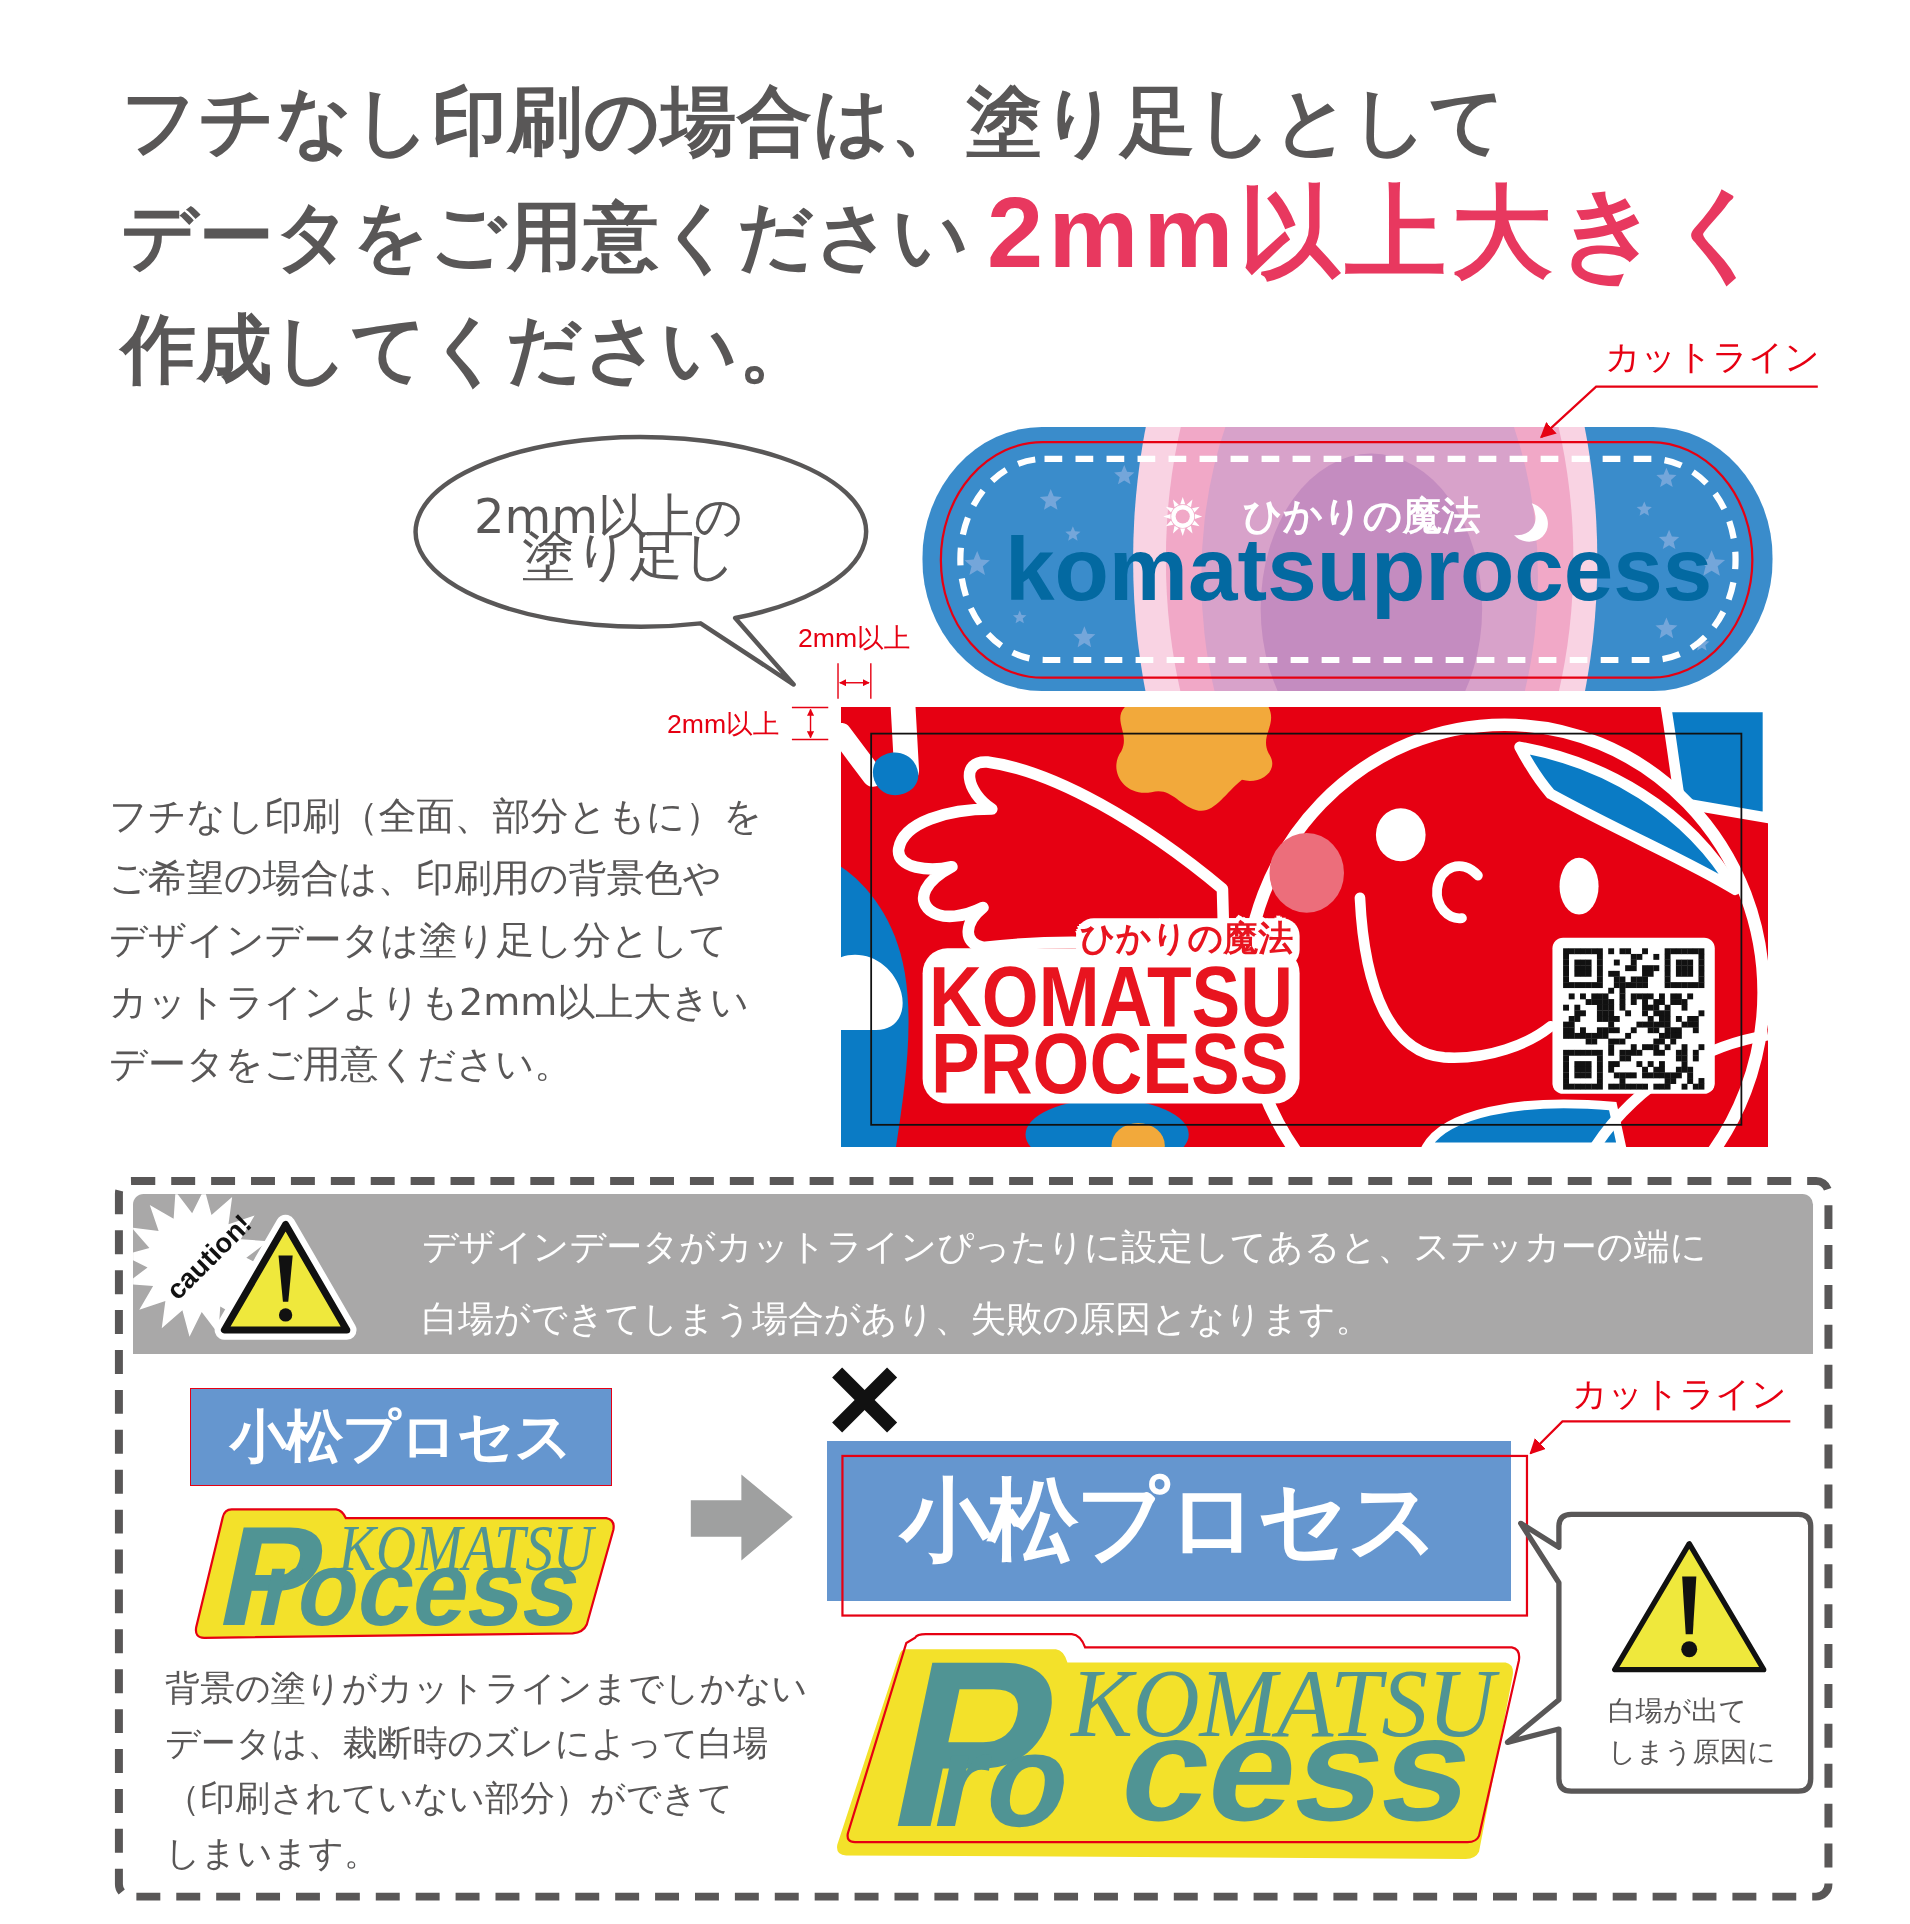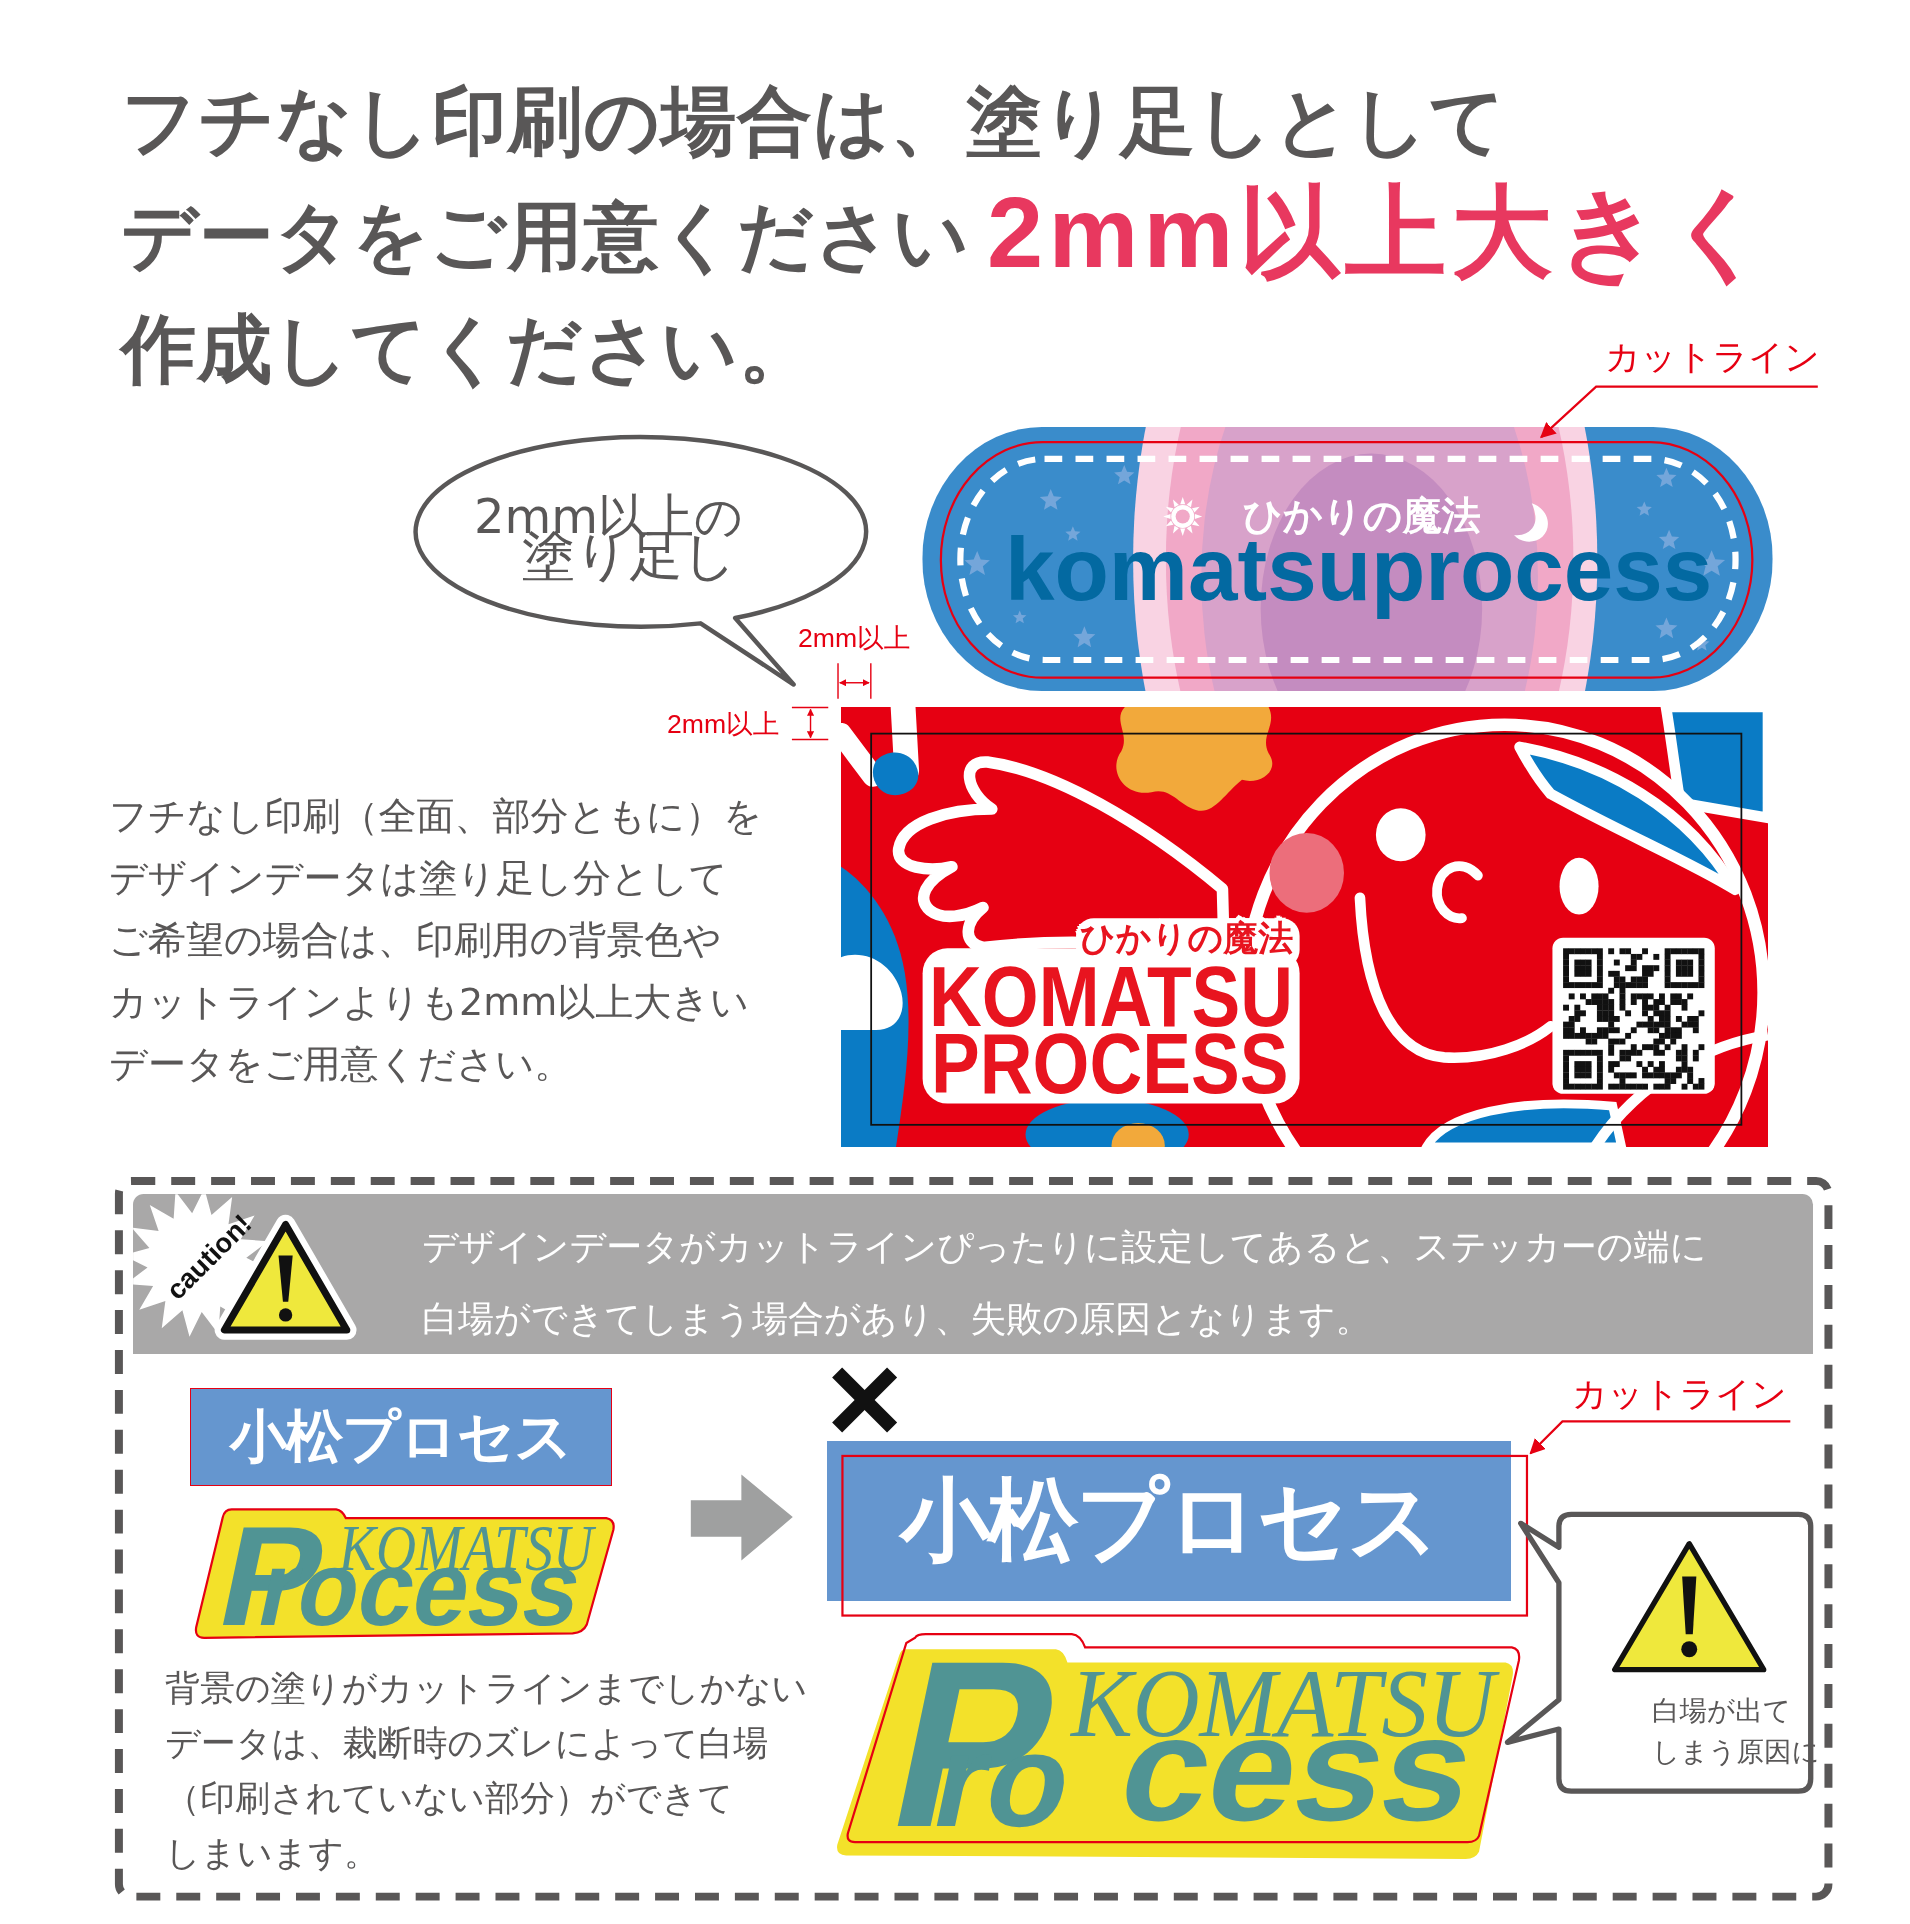--- a/index.html
+++ b/index.html
@@ -40,21 +40,21 @@
 
   
   .blue-box{background:#6596cf;box-sizing:border-box;display:flex;align-items:center;justify-content:center;}
   .blue-box span{color:#ffffff;font-weight:bold;white-space:nowrap;}
   #box-before{left:190px;top:1388px;width:422px;height:98px;border:1.8px solid #e60012;}
   #box-before span{font-size:57px;letter-spacing:-0.9px;}
   #box-after{left:827px;top:1441px;width:684px;height:160px;}
   #box-after span{font-size:90px;letter-spacing:-1.8px;}
   .para2{left:165px;top:1661px;font-size:35px;line-height:55px;color:#595757;}
   .para2 div{white-space:nowrap;}
-  .callout-text{left:1652px;top:1690px;font-size:27.5px;line-height:41px;color:#595757;}
+  .callout-text{left:1608px;top:1690px;font-size:27.5px;line-height:41px;color:#595757;}
   .callout-text div{white-space:nowrap;}
 </style>
 </head>
 <body>
 
 <div id="page">
 
   <div class="abs head z3" style="left:121px;top:84px;">フチなし印刷の場合は、塗り足しとして</div>
   <div class="abs head z3" style="left:121px;top:199px;">データをご用意ください</div>
   <div class="abs head-em z3" style="left:987px;top:182px;">2mm以上大きく</div>
@@ -550,22 +550,22 @@
   </svg>
 
   <div class="abs gray-text z3" style="left:474px;top:498px;font-size:48px;line-height:36px;">2mm以上の</div>
   <div class="abs gray-text z3" style="left:522px;top:529px;font-size:53px;line-height:53px;">塗り足し</div>
 
   <div class="abs dim-label z3" style="left:798px;top:625px;">2mm以上</div>
   <div class="abs dim-label z3" style="left:667px;top:711px;">2mm以上</div>
 
   <div class="abs desc z3">
     <div>フチなし印刷（全面、部分ともに）を</div>
+    <div>ご希望の場合は、印刷用の背景色や</div>
     <div>デザインデータは塗り足し分として</div>
-    <div>ご希望の場合は、印刷用の背景色や</div>
     <div>カットラインよりも2mm以上大きい</div>
     <div>データをご用意ください。</div>
   </div>
 
   <div class="abs badge z3">caution!</div>
   <div class="abs banner-text z3">
     <div>デザインデータがカットラインぴったりに設定してあると、ステッカーの端に</div>
     <div>白場ができてしまう場合があり、失敗の原因となります。</div>
   </div>
 

